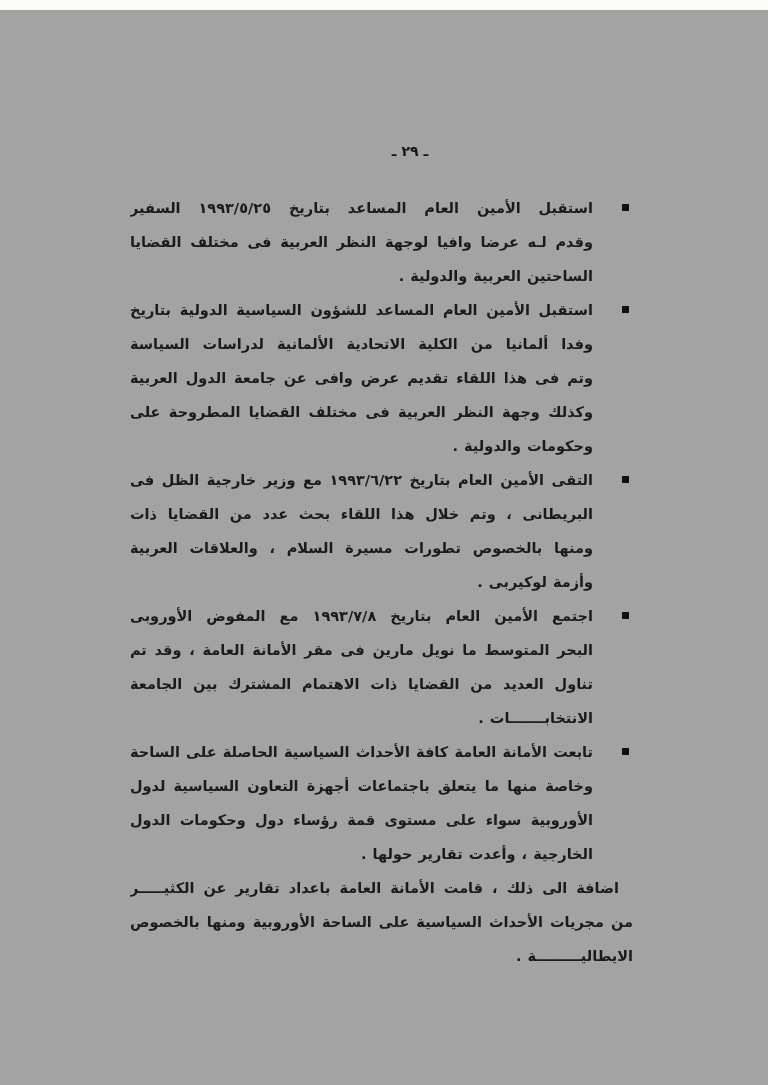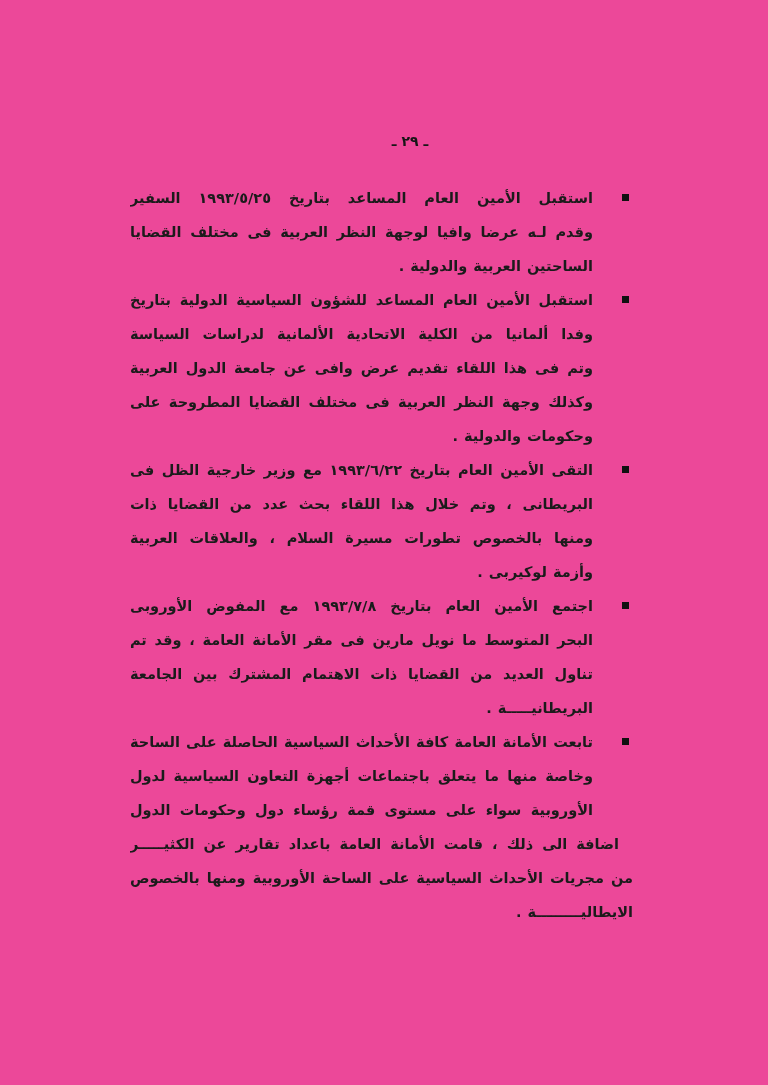--- a/index.html
+++ b/index.html
@@ -11,21 +11,22 @@
     height: 1085px;
     position: relative;
     background: #fbfbf8;
     font-family: "DejaVu Sans", sans-serif;
     color: #1b1b1b;
     overflow: hidden;
   }
   .page {
     position: absolute;
     inset: 0;
-    background: #ec4899;
+    background: #a3a3a3;
+    margin-top: 10px;
   }
   .page-number {
     position: absolute;
     top: 133px;
     left: 350px;
     width: 120px;
     text-align: center;
     font-size: 14px;
     font-weight: bold;
     letter-spacing: 2px;
@@ -97,27 +98,28 @@
         <div class="line">التقى الأمين العام بتاريخ ١٩٩٣/٦/٢٢ مع وزير خارجية الظل فى حزب العمــال</div>
         <div class="line">البريطانى ، وتم خلال هذا اللقاء بحث عدد من القضايا ذات الاهتمام المشتــرك</div>
         <div class="line">ومنها بالخصوص تطورات مسيرة السلام ، والعلاقات العربية البريطانيـــــة ،</div>
         <div class="line last-line">وأزمة لوكيربى .</div>
       </div>
       <div class="para bulleted">
         <span class="bullet"></span>
         <div class="line">اجتمع الأمين العام بتاريخ ١٩٩٣/٧/٨ مع المفوض الأوروبى المكلف بشـــــؤون</div>
         <div class="line">البحر المتوسط ما نويل مارين فى مقر الأمانة العامة ، وقد تم فى هذا الاجتماع</div>
         <div class="line">تناول العديد من القضايا ذات الاهتمام المشترك بين الجامعة ولجنة المجموعـة</div>
-        <div class="line last-line">البريطانيـــــة .</div>
+        <div class="line last-line">الانتخابـــــــات .</div>
       </div>
       <div class="para bulleted">
         <span class="bullet"></span>
         <div class="line">تابعت الأمانة العامة كافة الأحداث السياسية الحاصلة على الساحة الأوروبية ،</div>
         <div class="line">وخاصة منها ما يتعلق باجتماعات أجهزة التعاون السياسية لدول المجموعـــــة</div>
         <div class="line">الأوروبية سواء على مستوى قمة رؤساء دول وحكومات الدول الأعضاء ، أو وزراء</div>
+        <div class="line last-line">الخارجية ، وأعدت تقارير حولها .</div>
       </div>
       <div class="para indent-first">
         <div class="line">اضافة الى ذلك ، قامت الأمانة العامة باعداد تقارير عن الكثيـــــر</div>
         <div class="line">من مجريات الأحداث السياسية على الساحة الأوروبية ومنها بالخصوص الانتخابات</div>
         <div class="line last-line">الايطاليـــــــــة .</div>
       </div>
     </div>
 
 </div>
 

